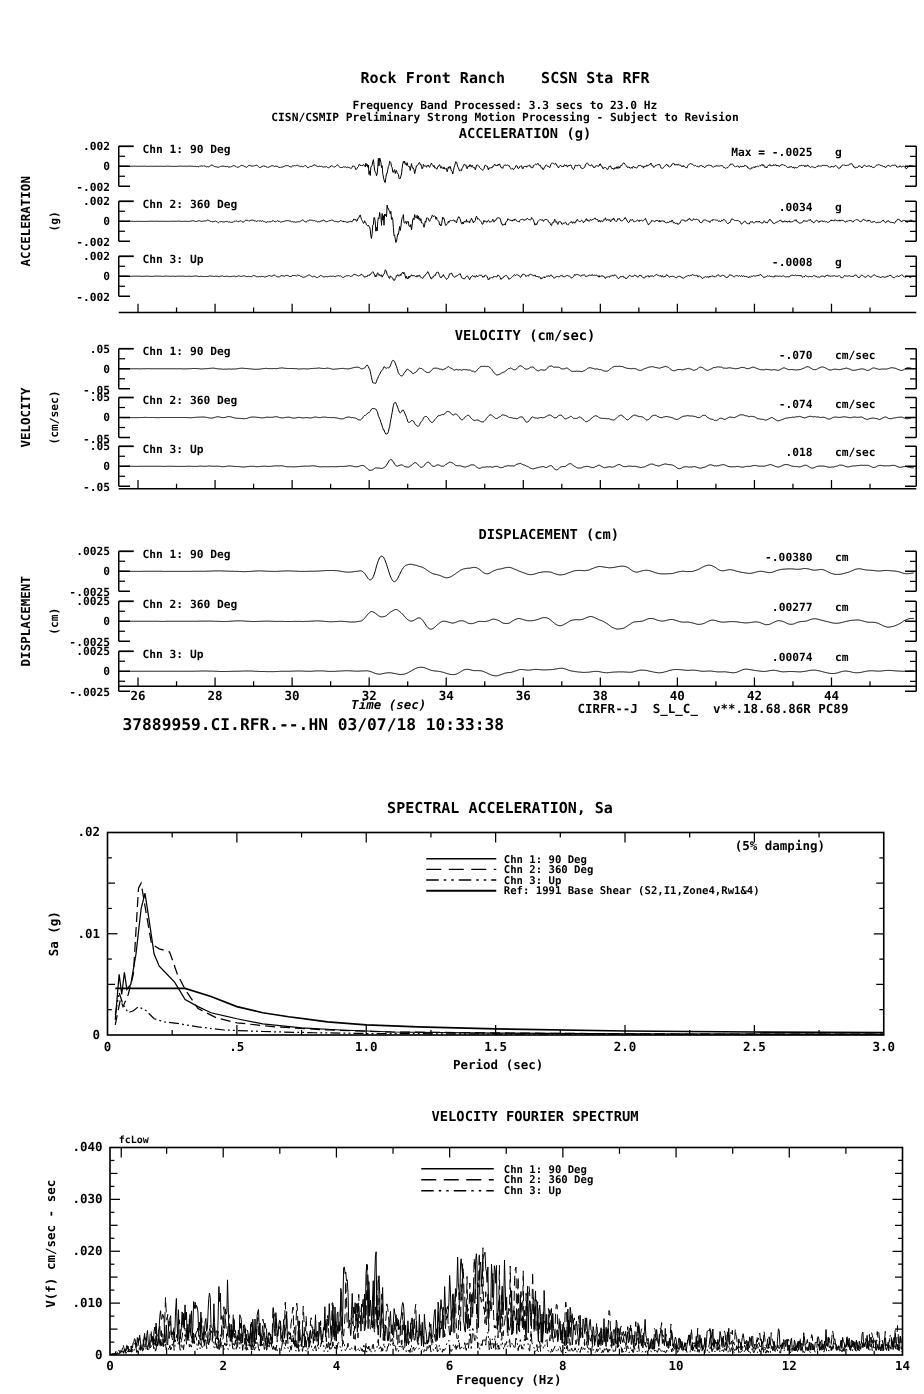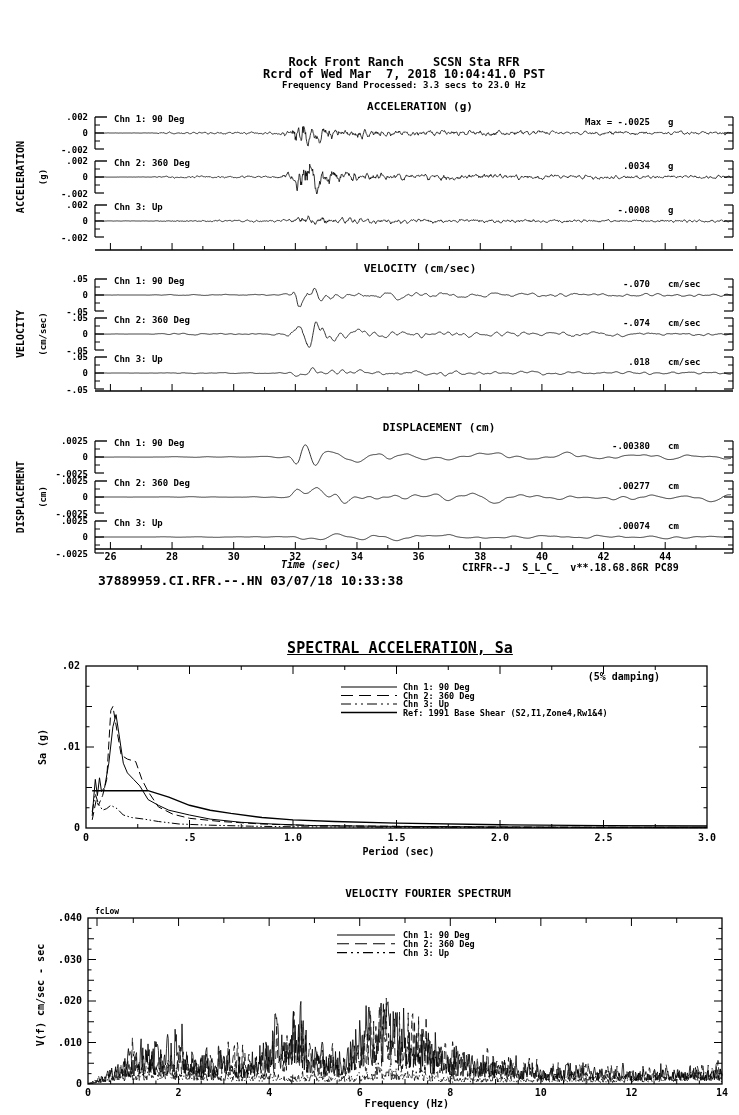--- a/index.html
+++ b/index.html
@@ -9,32 +9,32 @@
   .ctr{transform:translateX(-50%);}
   svg{position:absolute;left:0;top:0;}
   svg text{font-family:"DejaVu Sans Mono", monospace;font-weight:bold;fill:#000;}
 </style>
 </head>
 <body>
 
 <div class="page">
 
   <div class="t ctr" style="left:404px;top:56px;font-size:12px;">Rock Front Ranch    SCSN Sta RFR</div>
-  <div class="t ctr" style="left:404px;top:68px;font-size:12px;">Rcrd of Wed Mar  7, 2018 10:04:41.0 PST</div>
   <div class="t ctr" style="left:404px;top:81px;font-size:9px;text-align:center;">Frequency Band Processed: 3.3 secs to 23.0 Hz</div>
+  <div class="t ctr" style="left:404px;top:91px;font-size:9px;">CISN/CSMIP Preliminary Strong Motion Processing - Subject to Revision</div>
 
   <div class="t ctr" style="left:420px;top:101px;font-size:11px;">ACCELERATION (g)</div>
   <div class="t ctr" style="left:420px;top:263px;font-size:11px;text-align:center;">VELOCITY (cm/sec)</div>
   <div class="t ctr" style="left:420px;top:422px;font-size:11px;padding-left:38px;">DISPLACEMENT (cm)</div>
 
   <div class="t" style="left:98px;top:574px;font-size:13px;">37889959.CI.RFR.--.HN 03/07/18 10:33:38</div>
   <div class="t ctr" style="left:311px;top:559px;font-size:10px;font-style:italic;">Time (sec)</div>
   <div class="t" style="left:462px;top:562px;font-size:10px;">CIRFR--J  S_L_C_  v**.18.68.86R PC89</div>
 
-  <div class="t ctr" style="left:400px;top:640px;font-size:15px;text-decoration:underline;">SPECTRAL ACCELERATION, Sa</div>
+  <div class="t ctr" style="left:400px;top:640px;font-size:12px;">SPECTRAL ACCELERATION, Sa</div>
   <div class="t ctr" style="left:428px;top:888px;font-size:11px;">VELOCITY FOURIER SPECTRUM</div>
 
   <svg id="plots-svg" width="739" height="1115" viewBox="0 0 739 1115">
       <text x="24" y="177" font-size="10" text-anchor="middle" transform="rotate(-90 24 177)">ACCELERATION</text>
       <text x="46" y="177" font-size="9" text-anchor="middle" transform="rotate(-90 46 177)">(g)</text>
       <line x1="95" y1="117" x2="95" y2="149" stroke="#000000" stroke-width="1.2"></line>
       <line x1="95" y1="117" x2="107" y2="117" stroke="#000000" stroke-width="1.4"></line>
       <line x1="95" y1="125" x2="100" y2="125" stroke="#000000" stroke-width="1"></line>
       <line x1="95" y1="133" x2="104" y2="133" stroke="#000000" stroke-width="1.2"></line>
       <line x1="95" y1="141" x2="100" y2="141" stroke="#000000" stroke-width="1"></line>

